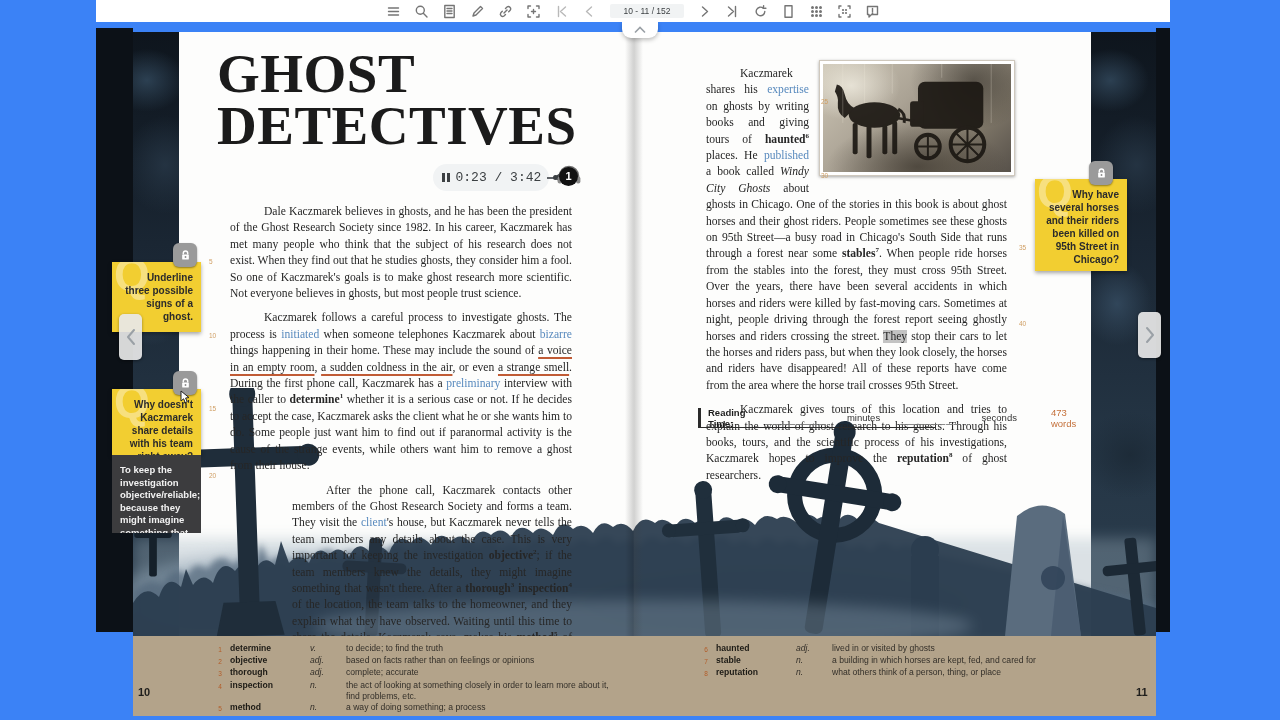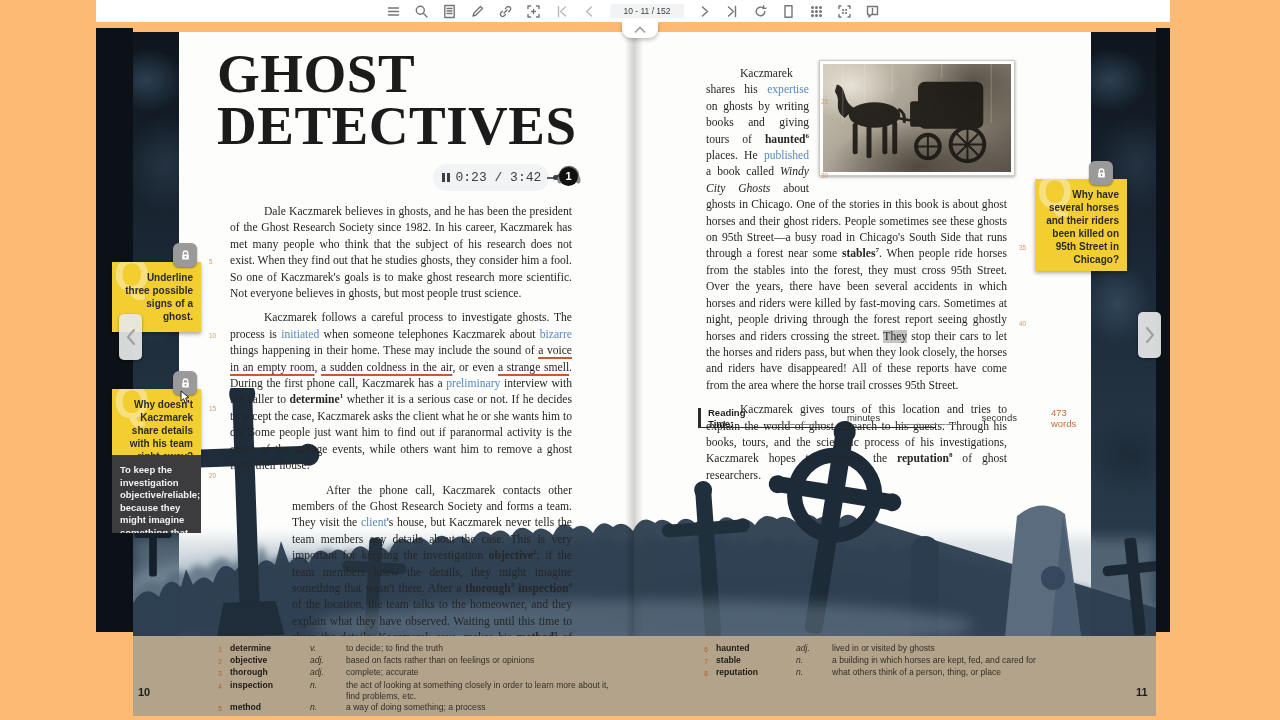--- a/index.html
+++ b/index.html
@@ -1,17 +1,17 @@
 <!DOCTYPE html>
 <html><head>
 <meta charset="utf-8">
 <style>
   html,body{margin:0;padding:0;width:1280px;height:720px;background:#000;overflow:hidden;
     font-family:"Liberation Sans",sans-serif;}
-  .stage{position:relative;width:1280px;height:720px;background:#fdba74;}
+  .stage{position:relative;width:1280px;height:720px;background:#3b82f6;}
 
   
   .toolbar{position:absolute;left:96px;top:0;width:1074px;height:22px;background:#fff;
     display:flex;align-items:center;justify-content:center;gap:13px;z-index:30;}
   .tb-ic{width:15px;height:15px;display:inline-flex;align-items:center;justify-content:center;cursor:pointer;}
   .tb-ic svg{width:15px;height:15px;stroke:#757575;fill:none;stroke-width:1.4;stroke-linecap:round;stroke-linejoin:round;}
   .tb-ic.dim svg{stroke:#b9b9b9;}
   .page-field{height:14px;min-width:64px;padding:0 5px;background:#f1f3f4;border-radius:2px;
     font-size:8.5px;color:#3c4043;display:flex;align-items:center;justify-content:center;cursor:text;}
   .collapse-tab{position:absolute;left:622px;top:22px;width:36px;height:16px;background:#fff;

